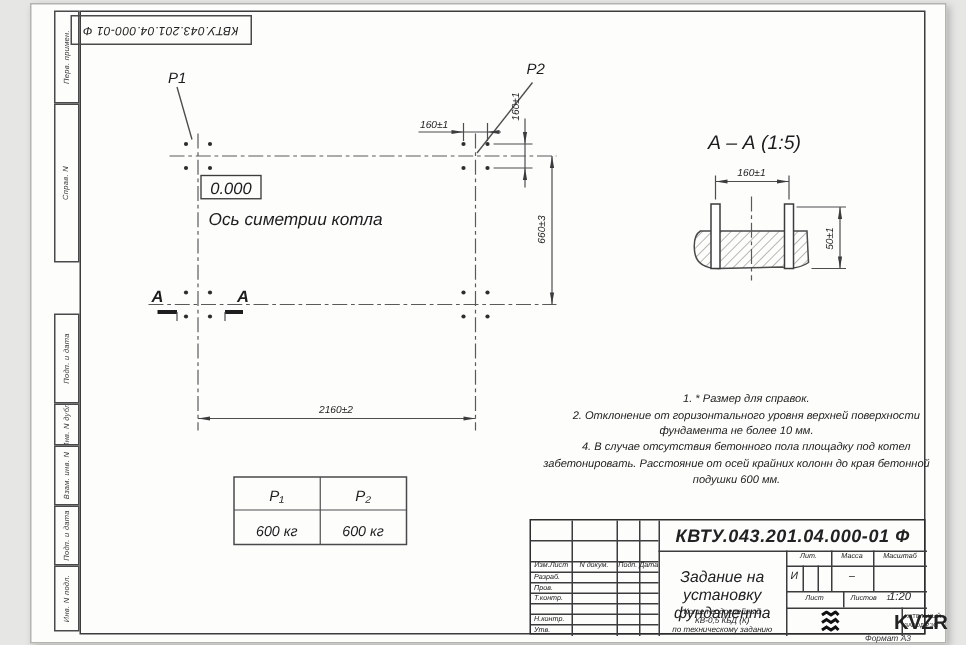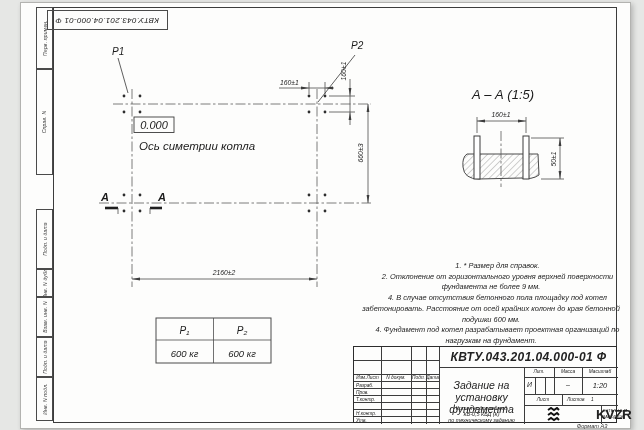--- a/index.html
+++ b/index.html
@@ -220,23 +220,22 @@
       <line class="dim" x1="135" y1="337" x2="250" y2="337"></line>
       <text x="163.5" y="331" font-size="10" text-anchor="middle">P₁</text>
       <text x="221" y="331" font-size="10" text-anchor="middle">P₂</text>
       <text x="163.5" y="354" font-size="9.5" text-anchor="middle">600 кг</text>
       <text x="221" y="354" font-size="9.5" text-anchor="middle">600 кг</text>
     </g>
   </svg>
 
   <div class="notes">
     <p>1. * Размер для справок.</p>
-    <p>2. Отклонение от горизонтального уровня верхней поверхности фундамента не более 9 мм.</p>
+    <p>2. Отклонение от горизонтального уровня верхней поверхности фундамента не более 10 мм.</p>
     <p>4. В случае отсутствия бетонного пола площадку под котел забетонировать. Расстояние от осей крайних колонн до края бетонной подушки 600 мм.</p>
-    <p>4. Фундамент под котел разрабатывает проектная организаций по нагрузкам на фундамент.</p>
   </div>
 
   <div class="tb">
 
     <div class="vl" style="left:27px;top:0;height:77px;"></div>
     <div class="vl" style="left:57px;top:0;height:77px;"></div>
     <div class="vl" style="left:72px;top:0;height:77px;"></div>
     <div class="vl" style="left:85px;top:0;height:77px;"></div>
     <div class="hl" style="left:0;top:13px;width:85px;"></div>
     <div class="hl" style="left:0;top:27px;width:85px;"></div>
@@ -274,21 +273,21 @@
     <div class="txt c doctitle" style="left:87px;top:32px;width:81px;">Задание на установку фундамента</div>
     <div class="txt c subt" style="left:85px;top:58px;width:85px;">Котел водогрейный</div>
     <div class="txt c subt" style="left:85px;top:64px;width:85px;">КВ-0,5 КБД (К)</div>
     <div class="txt c subt" style="left:85px;top:70px;width:85px;">по техническому заданию</div>
 
     <div class="txt small c" style="left:170px;top:22px;width:30px;">Лит.</div>
     <div class="txt small c" style="left:200px;top:22px;width:28px;">Масса</div>
     <div class="txt small c" style="left:228px;top:22px;width:36px;">Масштаб</div>
     <div class="txt c" style="left:170px;top:34px;width:11px;font-size:7px;">И</div>
     <div class="txt c" style="left:200px;top:34px;width:28px;font-size:7px;">–</div>
-    <div class="txt c" style="left:228px;top:34px;width:36px;font-size:7.5px;">1:20</div>
+    <div class="txt c" style="left:228px;top:46px;width:36px;font-size:7.5px;">1:20</div>
 
     <div class="txt small c" style="left:170px;top:49.5px;width:38px;">Лист</div>
     <div class="txt small" style="left:213px;top:49.5px;">Листов</div>
     <div class="txt small" style="left:237px;top:49.5px;">1</div>
 
     <svg style="left:193px;top:60px;" width="13" height="15" viewBox="0 0 13 15">
       <path d="M1,3 L4,1 L7,3 L10,1 L12,3" fill="none" stroke="#111" stroke-width="2"></path>
       <path d="M1,8 L4,6 L7,8 L10,6 L12,8" fill="none" stroke="#111" stroke-width="2"></path>
       <path d="M1,13 L4,11 L7,13 L10,11 L12,13" fill="none" stroke="#111" stroke-width="2"></path>
     </svg>

